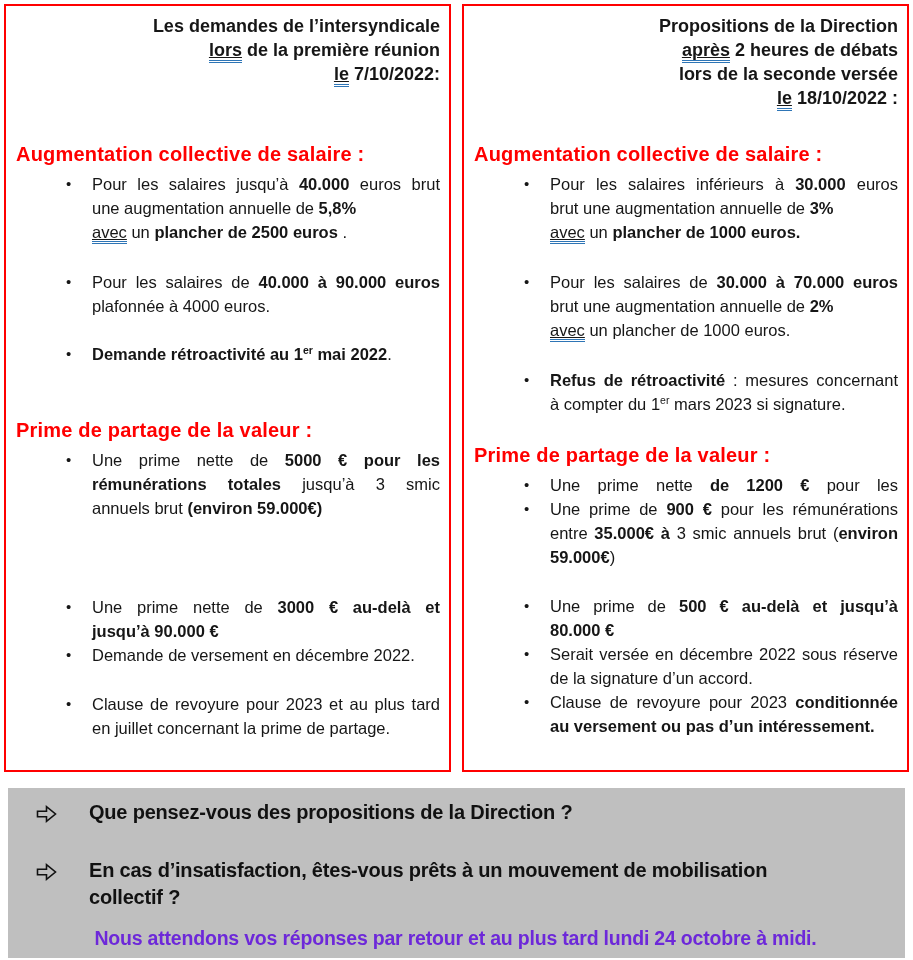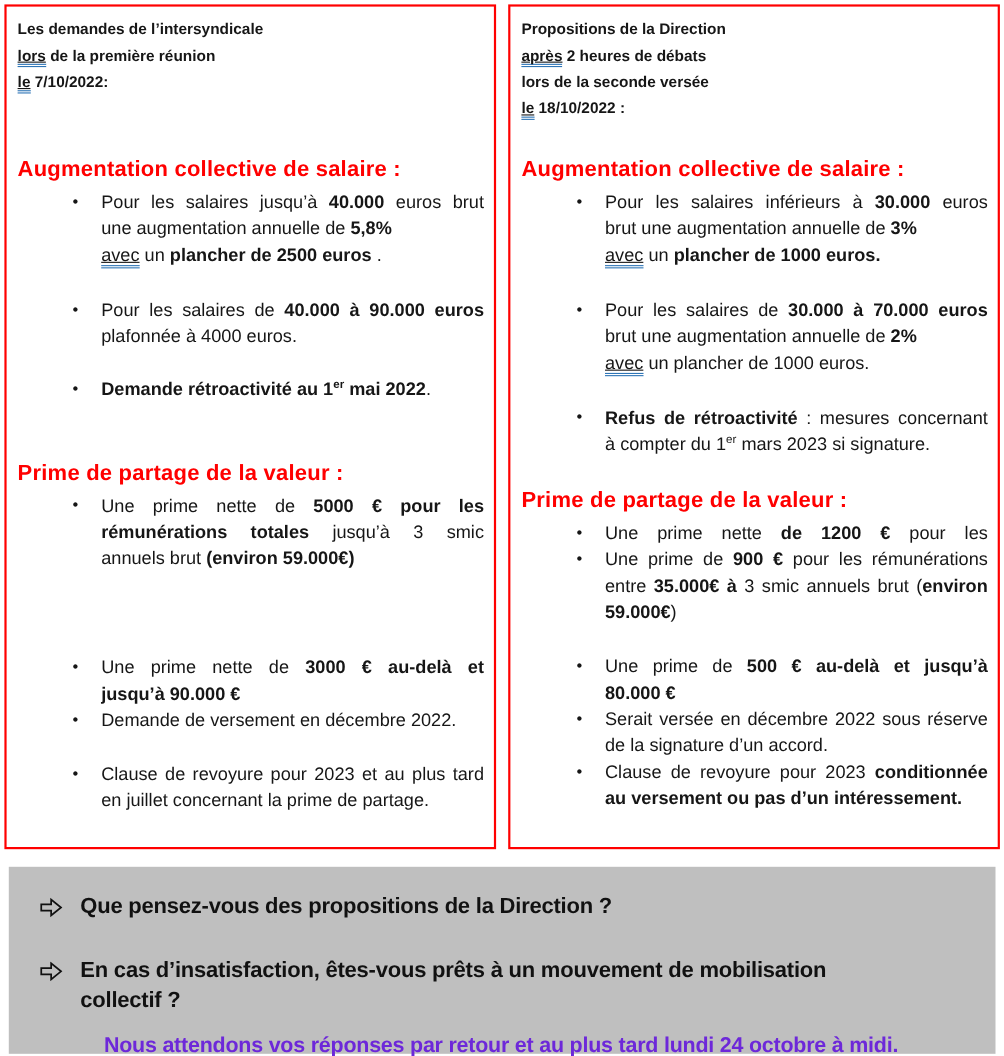--- a/index.html
+++ b/index.html
@@ -7,39 +7,39 @@
     width:913px;height:960px;background:#ffffff;
     font-family:"Liberation Sans",sans-serif;color:#161616;
     overflow:hidden;
   }
   .columns{display:flex;gap:11px;padding:4px 4px 0 4px;}
   .box{
     box-sizing:border-box;width:447px;height:768px;
     border:2px solid #ff0000;background:#ffffff;
     padding:8px 9px 10px 10px;
   }
-  .box-header{height:128px;text-align:left;font-weight:700;font-size:14px;line-height:24px;}
+  .box-header{height:128px;text-align:right;font-weight:700;font-size:18px;line-height:24px;}
   .hline{white-space:nowrap;}
   .b{font-weight:700;}
   .u{text-decoration:underline;border-bottom:3px double #2E75B6;}
   sup{font-size:10.5px;vertical-align:super;line-height:0;text-align:right;}
   .red-heading{
     color:#ff0000;font-weight:700;font-size:20px;line-height:24px;
     margin-bottom:6px;letter-spacing:0.2px;white-space:nowrap;
   }
   .box-body{font-size:16.5px;line-height:24px;}
   .bullet{position:relative;padding-left:76px;}
   .bullet .marker{position:absolute;left:50px;top:0;font-size:15px;}
   .line{min-height:24px;}
   .just{text-align:justify;text-align-last:justify;}
   .footer{
     box-sizing:border-box;background:#BFBFBF;
     margin:16px 8px 0 8px;height:170px;padding:11px 24px 0 22px;
   }
-  .question{display:flex;gap:16px;font-weight:700;font-size:20px;line-height:27px;color:#111;letter-spacing:-0.2px;margin-top:12px;}
+  .question{display:flex;gap:32px;font-weight:700;font-size:20px;line-height:27px;color:#111;letter-spacing:-0.2px;}
   .q-arrow{flex:0 0 auto;margin-top:4px;margin-left:6px;}
   .q-first{margin-bottom:27px;}
   .closing{
     color:#6d28d9;font-weight:700;font-size:19.5px;line-height:24px;
     text-align:center;margin-top:15px;letter-spacing:-0.2px;white-space:nowrap;
   }
 </style>
 </head>
 <body>
 

